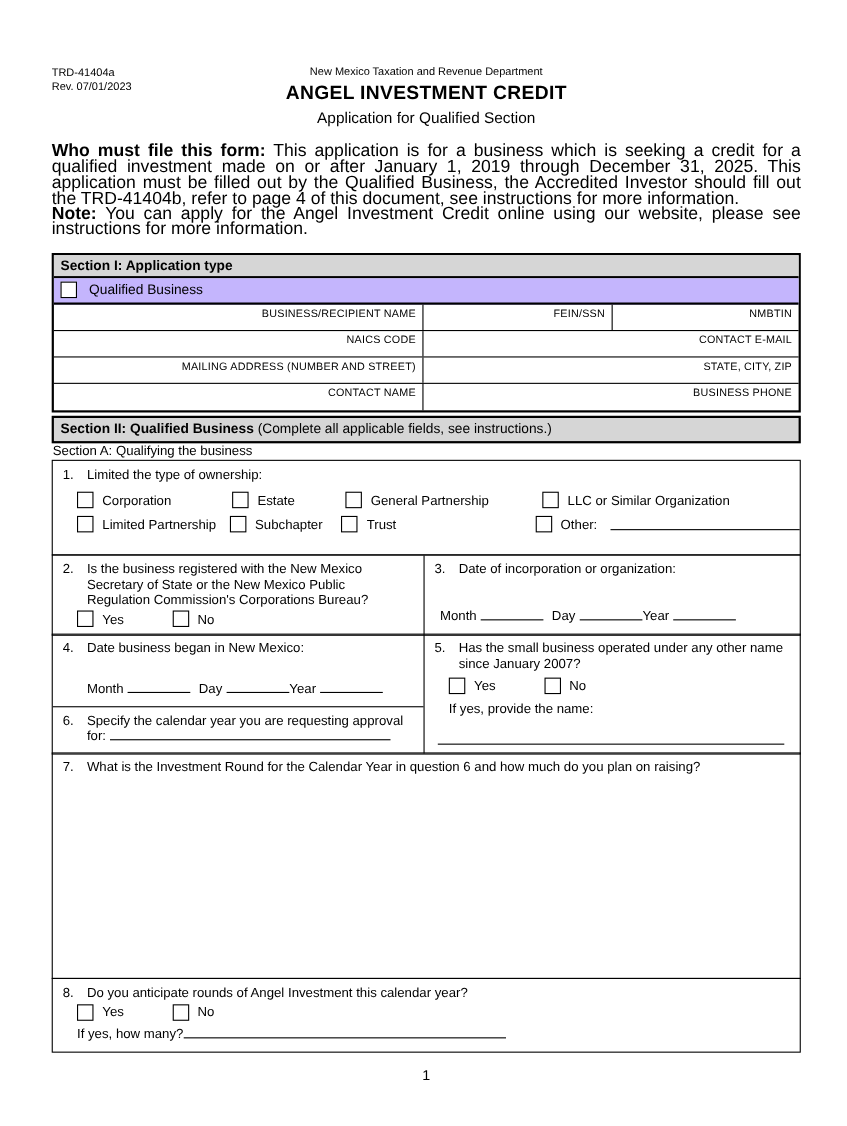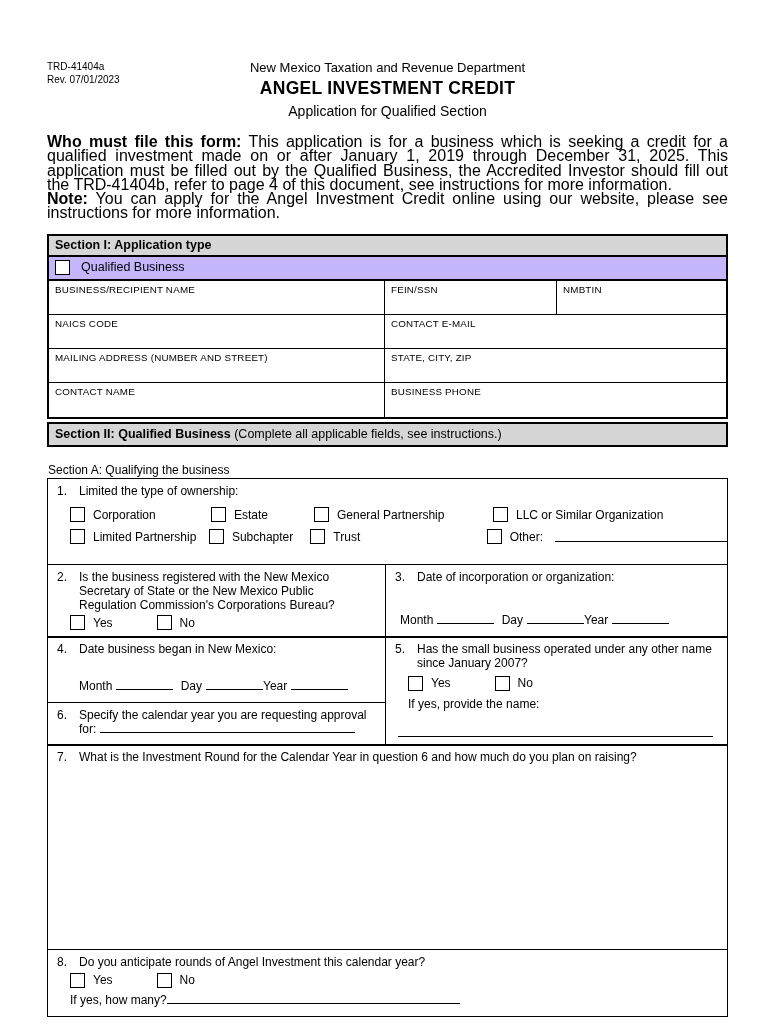--- a/index.html
+++ b/index.html
@@ -4,47 +4,47 @@
 <style>
   * { margin:0; padding:0; box-sizing:border-box; }
   html,body { width:770px; height:1024px; background:#ffffff; color:#000;
     font-family:"Liberation Sans", sans-serif; }
   body { position:relative; }
   .page { position:absolute; left:47px; top:60px; width:681px; }
 
   
   .form-meta { position:absolute; left:0; top:0; font-size:10px; line-height:13px; }
   .header-center { text-align:center; }
-  .dept { font-size:13px; }
+  .dept { font-size:10px; }
   .title { font-size:17.5px; font-weight:bold; margin-top:3px; letter-spacing:.3px; }
   .subtitle { font-size:14px; margin-top:4px; }
 
   
   .intro { margin-top:16px; font-size:16px; line-height:14.3px; text-align:justify; }
   .intro b { font-weight:bold; }
 
   
   .sec-table { border:2px solid #000; margin-top:13px; }
   .sec-bar { background:#d6d6d6; font-size:12.5px; padding:2px 6px 3px; }
   .sec-bar .b { font-weight:bold; }
   .sec-bar.inner { border-bottom:2px solid #000; }
   .qb-row { background:#c4b5fd; border-bottom:2px solid #000; display:flex;
     align-items:center; gap:11px; font-size:12.5px; padding:3px 6px 4px; }
-  .frow { display:flex; height:34px; border-bottom:1.5px solid #000; }
+  .frow { display:flex; height:24px; border-bottom:1.5px solid #000;text-align:right; }
   .frow:last-child { border-bottom:none; }
   .fcell { font-size:9.8px; padding:3px 6px; border-right:1.5px solid #000;
     letter-spacing:.2px; }
   .fcell:last-child { border-right:none; }
   .w336 { width:336px; } .w172 { width:172px; } .fx { flex:1; }
 
   
   .sec2-bar { border:2px solid #000; background:#d6d6d6; margin-top:3px;
     font-size:12.5px; padding:3px 6px 4px; }
   .sec2-bar .b { font-weight:bold; }
-  .seca { font-size:12px; padding:16px 1px 3px; }
+  .seca { font-size:12px; padding:0 1px 3px; }
 
   
   .qbox { border:1.6px solid #000; margin-top:-1.6px; font-size:12px;
     line-height:14.3px; position:relative; }
   .qsplit { display:flex; }
   .qleft { width:338px; border-right:1.6px solid #000; position:relative; }
   .qright { flex:1; position:relative; }
   .qline { display:flex; padding:5px 8px 0 9px; }
   .qnum { width:22px; flex:none; }
   .qtext { flex:1; padding-right:4px; }

